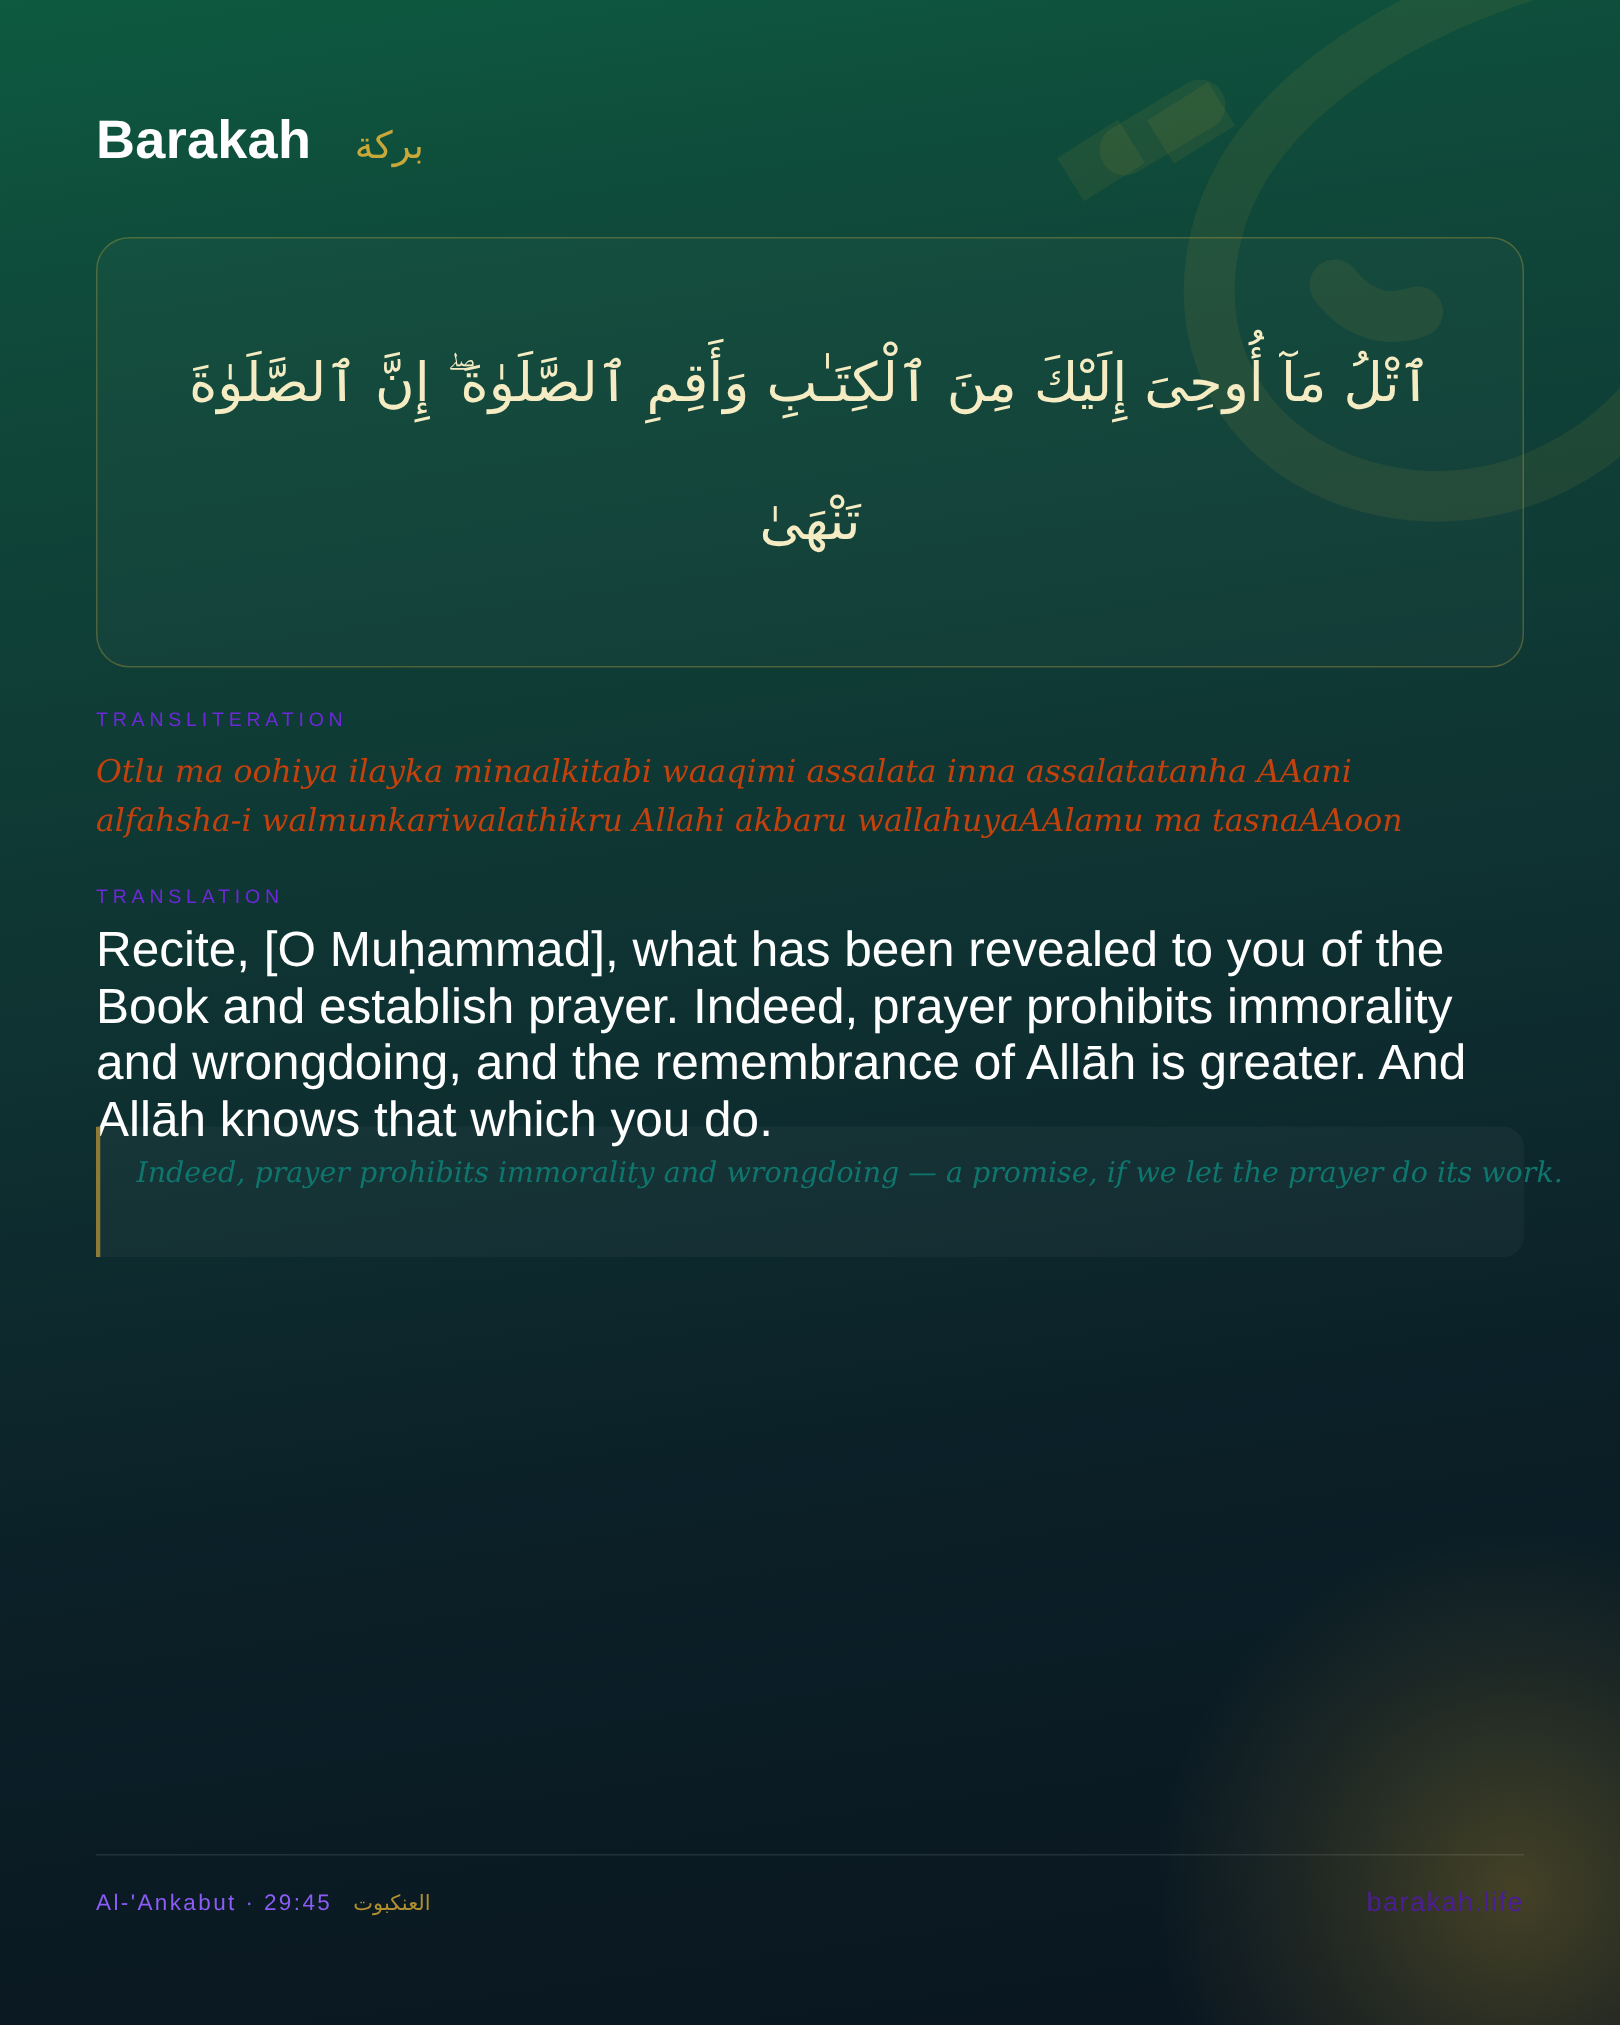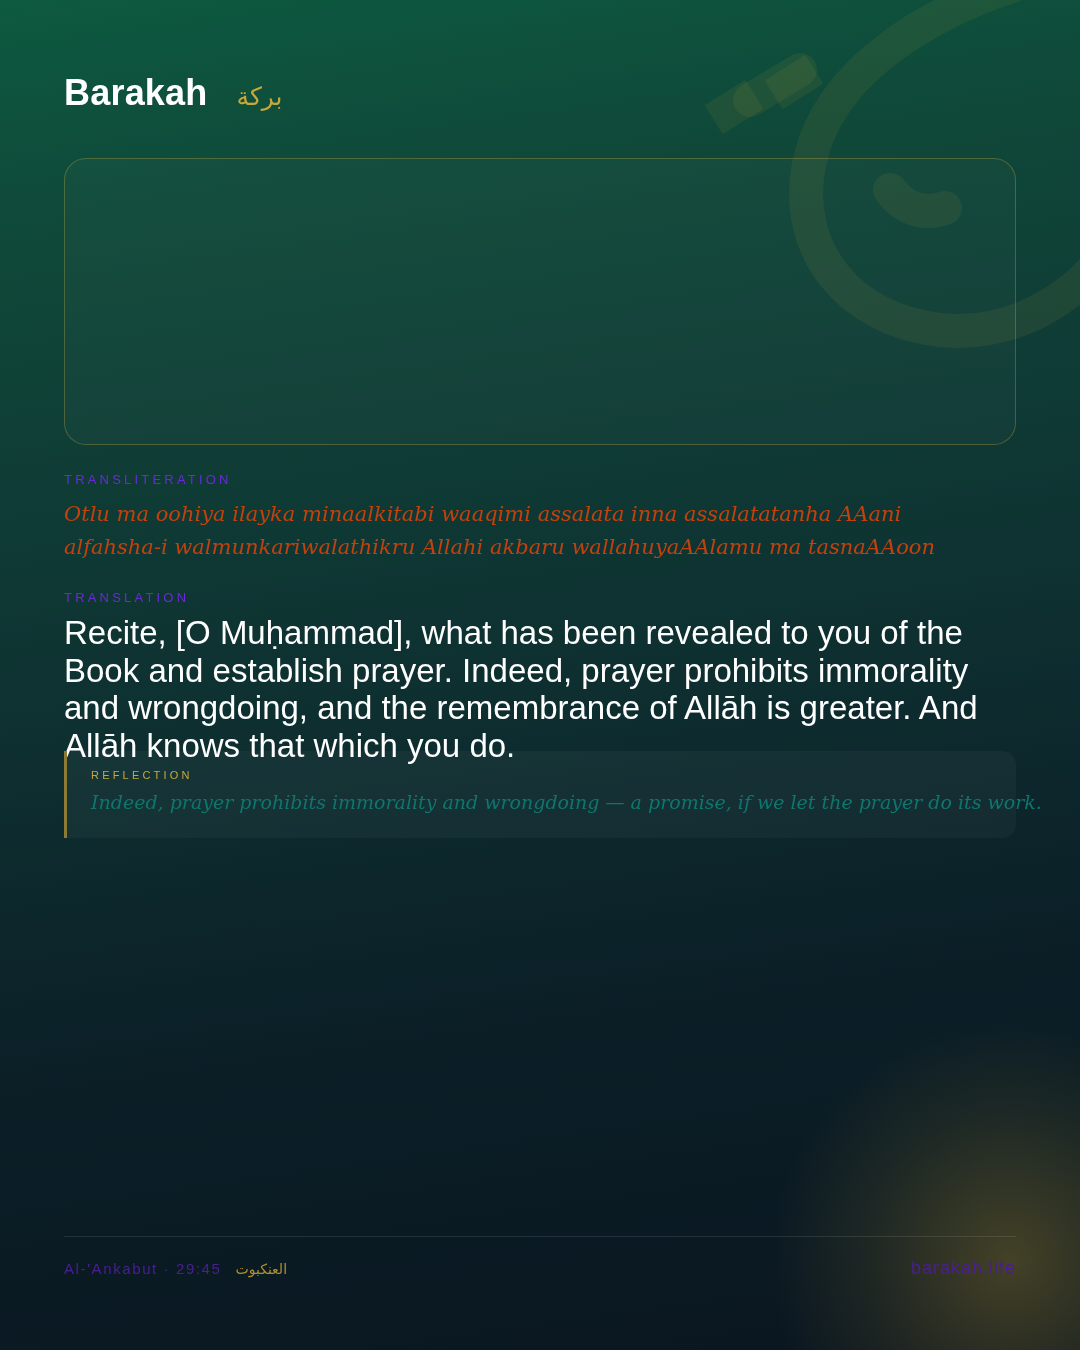--- a/index.html
+++ b/index.html
@@ -104,21 +104,21 @@
       background: rgba(255,255,255,0.10);
     }
     .footer {
       position: absolute; left: 64px; top: 1258px; right: 64px;
       display: flex; align-items: center; justify-content: space-between;
     }
     .footer-ref { display: flex; align-items: center; gap: 14px; }
     .footer-surah {
       font-family: "Liberation Sans", sans-serif;
       font-size: 15px; letter-spacing: 1.6px;
-      color: #4c1d95;
+      color: #8b5cf6;
     }
     .footer-arabic {
       font-family: "DejaVu Sans", sans-serif;
       font-size: 14px; color: #b08f2e;
     }
     .footer-site {
       font-family: "Liberation Sans", sans-serif;
       font-size: 18px; letter-spacing: 1px;
       color: #4c1d95;
     }
@@ -140,31 +140,31 @@
 
 <header class="header">
   <div class="brand">
     <span class="brand-name">Barakah</span>
     <span class="brand-arabic" dir="rtl">بركة</span>
   </div>
 </header>
 
 <section class="verse-card">
   <div class="arabic" dir="rtl">
+    <div>ٱتْلُ مَآ أُوحِىَ إِلَيْكَ مِنَ ٱلْكِتَـٰبِ وَأَقِمِ ٱلصَّلَوٰةَ ۖ إِنَّ ٱلصَّلَوٰةَ تَنْهَىٰ</div>
   </div>
 </section>
 
 <div class="section-label" style="top:472px;">TRANSLITERATION</div>
 <p class="translit">Otlu ma oohiya ilayka minaalkitabi waaqimi assalata inna assalatatanha AAani alfahsha-i walmunkariwalathikru Allahi akbaru wallahuyaAAlamu ma tasnaAAoon</p>
 
 <div class="section-label" style="top:590px;">TRANSLATION</div>
 <p class="translation">Recite, [O Muḥammad], what has been revealed to you of the Book and establish prayer. Indeed, prayer prohibits immorality and wrongdoing, and the remembrance of Allāh is greater. And Allāh knows that which you do.</p>
 
 <aside class="reflection">
-  <div class="reflection-label">REFLECTION</div>
   <div class="reflection-text">Indeed, prayer prohibits immorality and wrongdoing — a promise, if we let the prayer do its work.</div>
 </aside>
 
 <div class="footer-divider"></div>
 
 <footer class="footer">
   <div class="footer-ref">
     <span class="footer-surah">Al-'Ankabut · 29:45</span>
     <span class="footer-arabic" dir="rtl">العنكبوت</span>
   </div>

